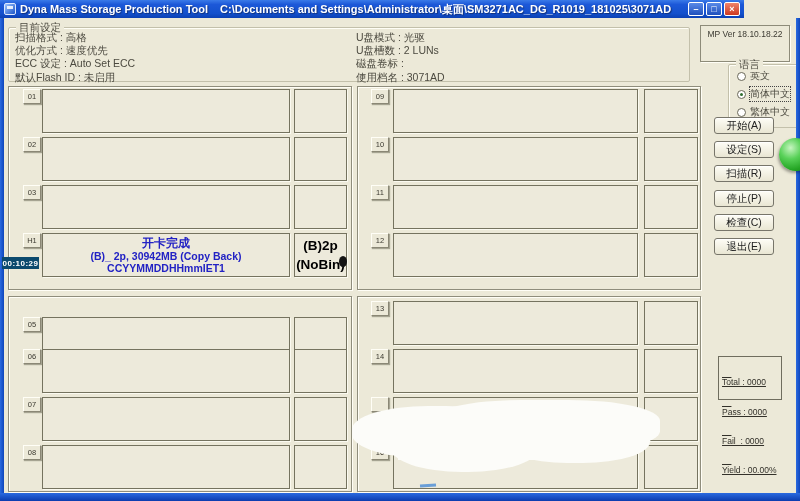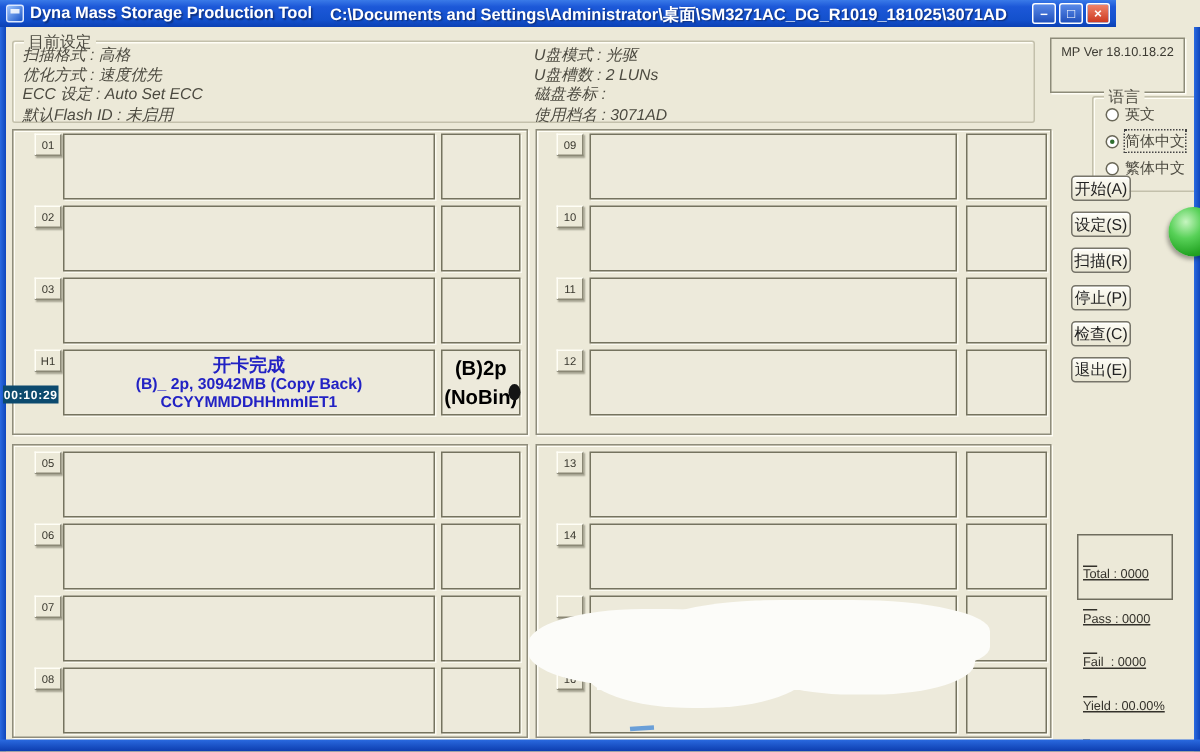--- a/index.html
+++ b/index.html
@@ -30,35 +30,35 @@
   #border-right { left:796px; top:18px; width:4px; height:483px; }
   #border-bottom{ left:0; top:493px; width:800px; height:8px; background:linear-gradient(180deg,#2a6ae0,#0c3cae); }
 
   
   .groupbox { position:absolute; border:1px solid #c3c0ab; border-radius:2px;
     box-shadow: 1px 1px 0 #fffef6 inset; }
   .groupbox .gb-title { position:absolute; top:-7px; left:7px; background:#ece9d8; padding:0 3px; font-size:10.5px; }
 
   #settings-box { left:8px; top:27px; width:682px; height:55px;padding-left:40px; }
   .set-col { position:absolute; top:3px; }
-  .set-col div { line-height:13.2px; font-size:10.5px; white-space:nowrap;font-style:italic; }
+  .set-col div { line-height:13.2px; font-size:10.5px; white-space:nowrap; }
   #set-left { left:6px; }
   #set-right { left:347px; }
 
   #version-box { position:absolute; left:700px; top:25px; width:90px; height:37px;
     border:1px solid #8d8b79; box-shadow: 1px 1px 0 #fffef6; text-align:center;
     font-size:8.5px; padding-top:3px; color:#3c3a32; }
 
   #language-box { left:728px; top:64px; width:90px; height:64px; }
   .radio-row { display:flex; align-items:center; gap:4px; margin:4px 0 0 8px; font-size:10px; }
   .radio { width:9px; height:9px; border-radius:50%; border:1px solid #6a6858; background:#fff; position:relative; flex:0 0 auto; }
   .radio.checked::after { content:""; position:absolute; left:2px; top:2px; width:3px; height:3px; border-radius:50%; background:#2f6e2f; }
   .radio-label.focused { outline:1px dotted #444; }
 
-  .action-btn { position:absolute; left:714px; width:40px; height:17px;
+  .action-btn { position:absolute; left:714px; width:60px; height:17px;
     background: linear-gradient(180deg,#fefdf6,#e9e6d3);
     border:1px solid #77756a; border-radius:3px; font-size:10.5px; color:#222;
     display:flex; align-items:center; justify-content:center; cursor:default;
     box-shadow: 0 1px 0 #fff inset; }
 
   #green-ball { position:absolute; left:779px; top:138px; width:33px; height:33px; border-radius:50%;
     background: radial-gradient(circle at 35% 30%, #c6f5c0 0%, #58d158 35%, #23a423 70%, #157a15 100%);
     z-index:30; box-shadow: -1px 2px 3px rgba(0,0,0,.35); }
 
   #stats-box { position:absolute; left:718px; top:356px; width:64px; height:44px;
@@ -229,21 +229,21 @@
       <div class="sresult"></div>
     </div>
     <div class="row" style="top:146px">
       <div class="slabel">12</div>
       <div class="sbox"></div>
       <div class="sresult"></div>
     </div>
   </div>
 
   <div id="panel-bl" class="panel pL">
-    <div class="row" style="top:4px">
+    <div class="row" style="top:20px">
       <div class="slabel">05</div>
       <div class="sbox"></div>
       <div class="sresult"></div>
     </div>
     <div class="row" style="top:52px">
       <div class="slabel">06</div>
       <div class="sbox"></div>
       <div class="sresult"></div>
     </div>
     <div class="row" style="top:100px">

